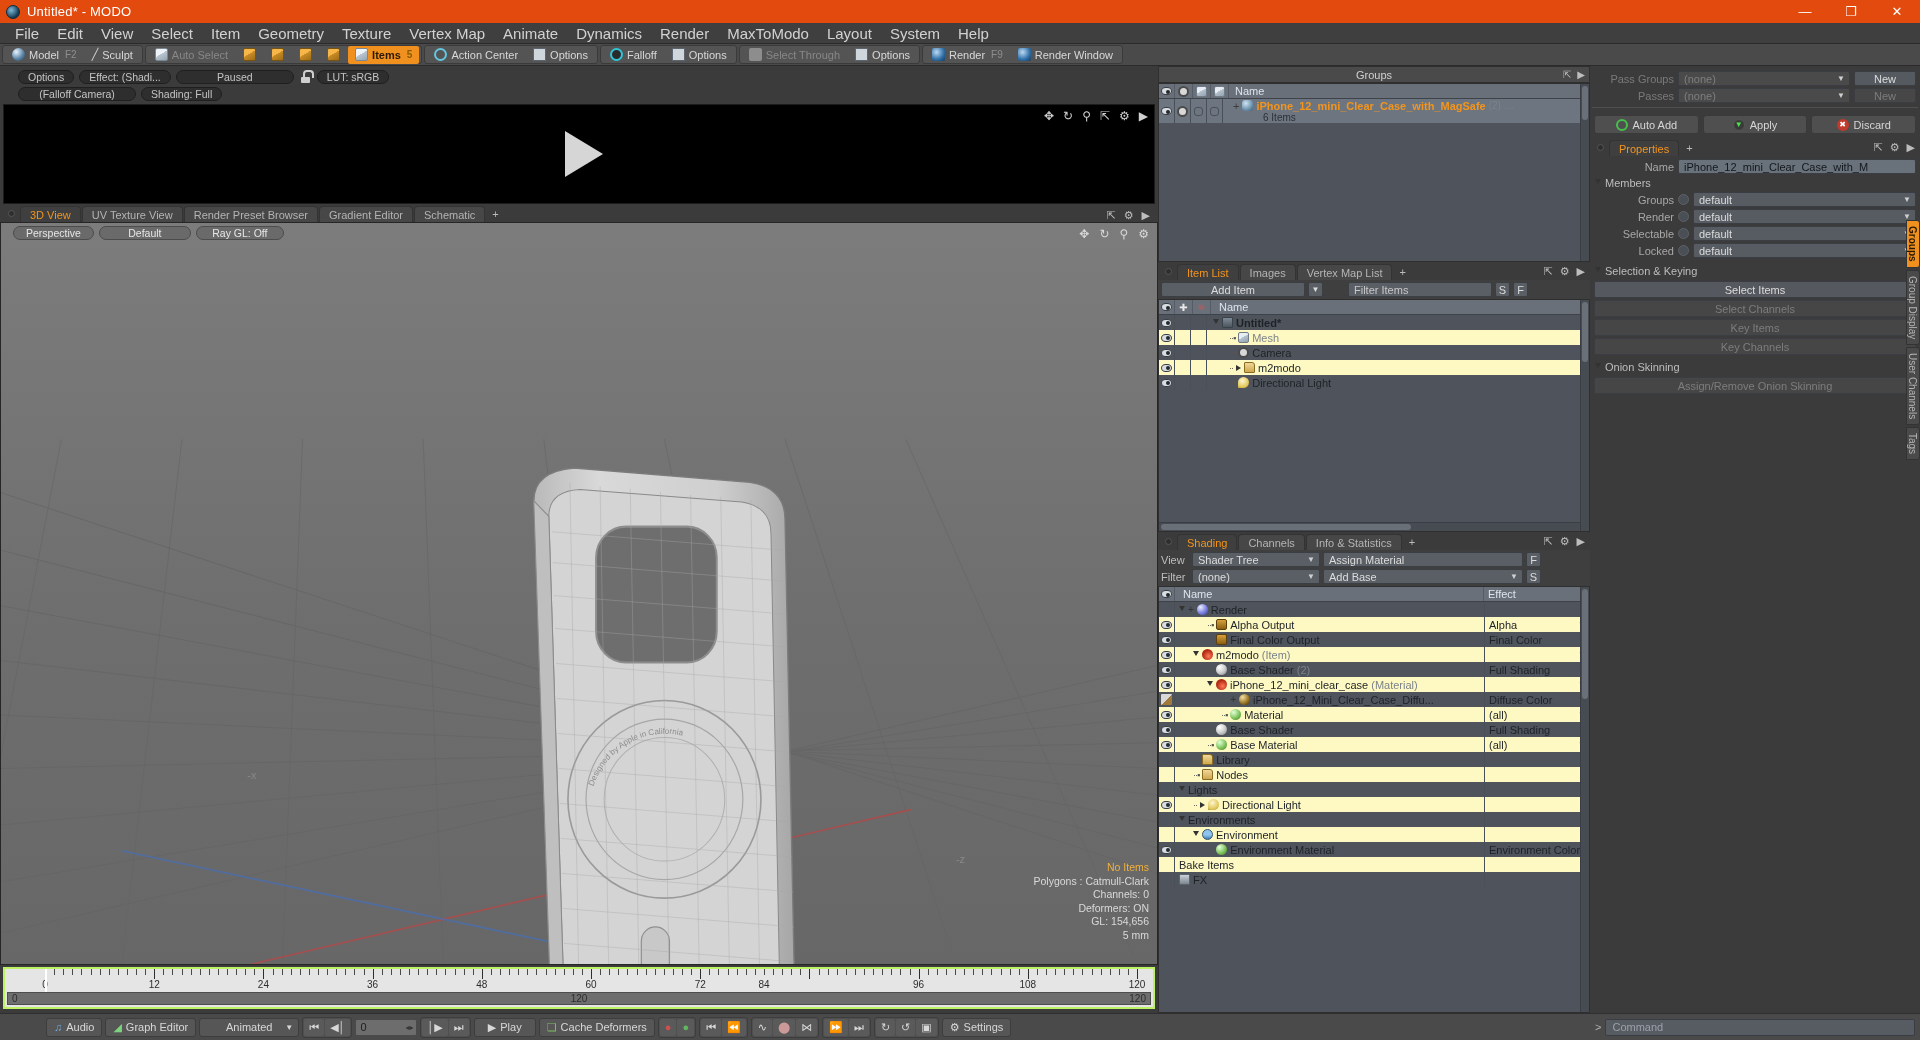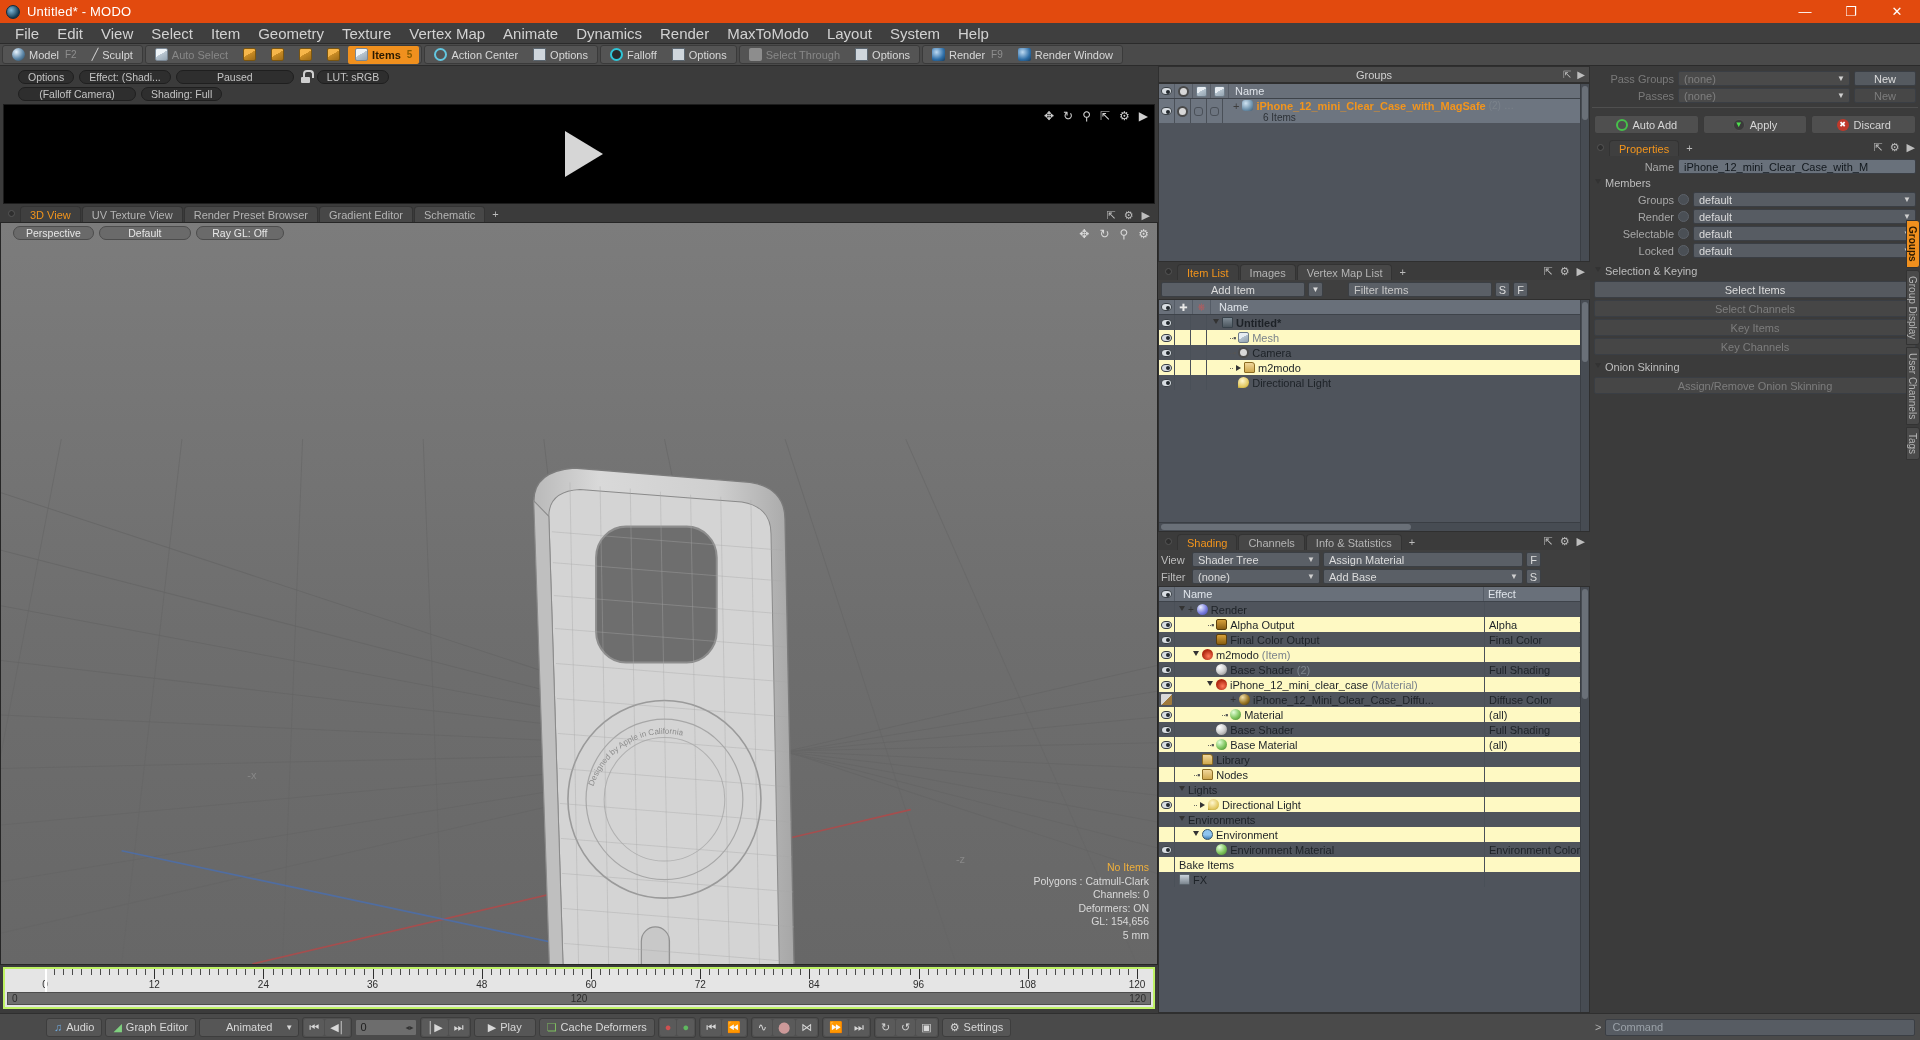--- a/index.html
+++ b/index.html
@@ -672,21 +672,21 @@
               <div class="tltick" style="left: 1113.8px; height: 6px; background: rgb(74, 74, 74);"></div>
               <div class="tltick" style="left: 1122.9px; height: 6px; background: rgb(74, 74, 74);"></div>
               <div class="tltick" style="left: 1132px; height: 10px; background: rgb(47, 47, 47);"></div>
               <div class="tllbl" style="left: 40px;">0</div>
               <div class="tllbl" style="left: 149.2px;">12</div>
               <div class="tllbl" style="left: 258.4px;">24</div>
               <div class="tllbl" style="left: 367.6px;">36</div>
               <div class="tllbl" style="left: 476.8px;">48</div>
               <div class="tllbl" style="left: 586px;">60</div>
               <div class="tllbl" style="left: 695.2px;">72</div>
-              <div class="tllbl" style="left: 809px;">84</div>
+              <div class="tllbl" style="left: 759px;">84</div>
               <div class="tllbl" style="left: 913.6px;">96</div>
               <div class="tllbl" style="left: 1022.8px;">108</div>
               <div class="tllbl" style="left: 1132px;">120</div>
             </div>
           <div class="playhead" style="left:40px"></div>
           <div class="tlrange">
             <span class="l">0</span>
             <span class="c">120</span>
             <span class="r">120</span>
           </div>

